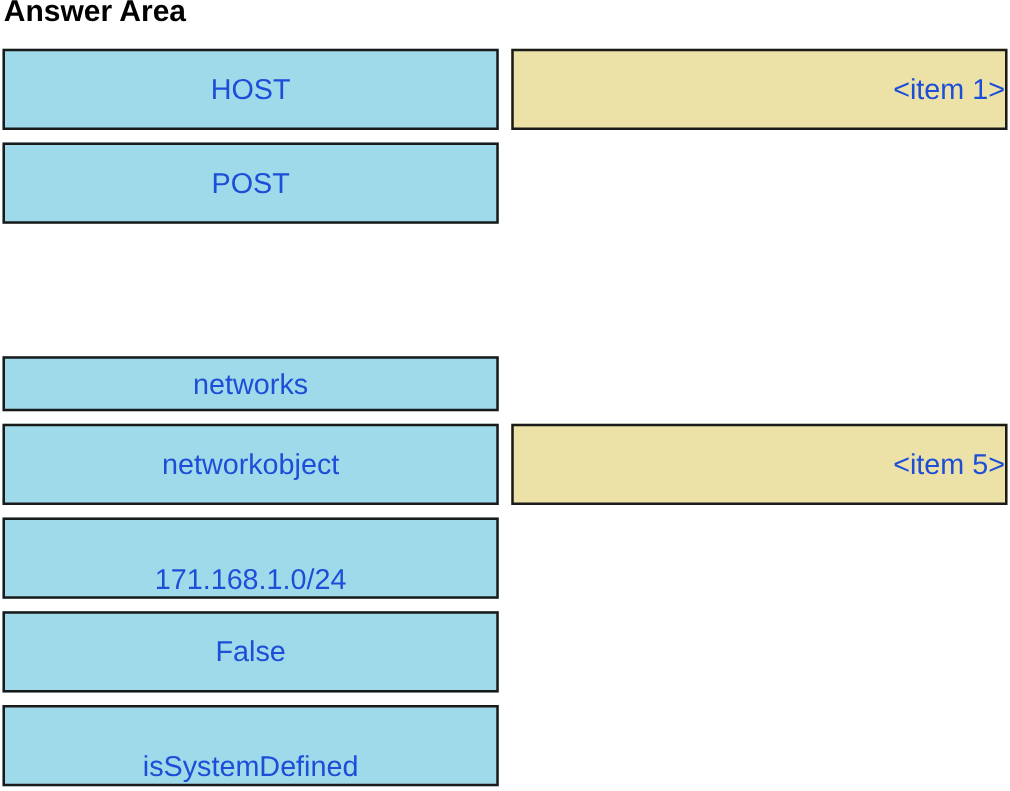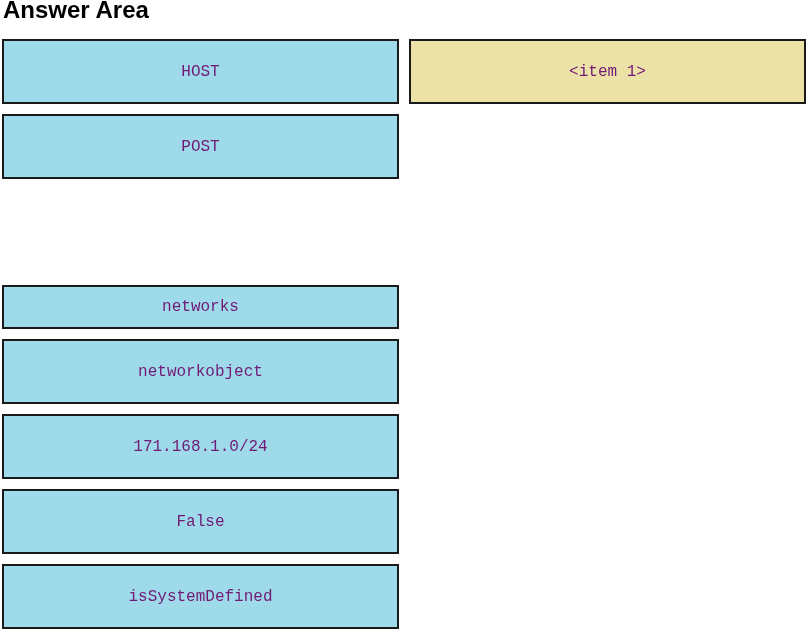--- a/index.html
+++ b/index.html
@@ -33,42 +33,42 @@
     grid-auto-rows: 65px;
     column-gap: 10px;
     row-gap: 10px;
   }
   .box {
     box-sizing: border-box;
     border: 2px solid #1a1a1a;
     display: flex;
     align-items: center;
     justify-content: center;
-    font-size: 16px;
-    color: #701a75;
+    font-size: 23px;
+    color: #1d4ed8;
     user-select: none;
     cursor: default;
-    font-family: Liberation Mono, monospace;
   }
   .source {
     background: var(--source-fill, #9fdaea);
     grid-column: 1;
   }
   .target {
     background: var(--target-fill, #ece2a8);
     grid-column: 2;
+    justify-content: flex-end;
   }
   .r1 { grid-row: 1; }
   .r2 { grid-row: 2; }
   .r3 { grid-row: 3; }
   .r4 { grid-row: 4; margin-top: 21px; }
   .r5 { grid-row: 5; }
-  .r6 { grid-row: 6; }
+  .r6 { grid-row: 6; align-items: flex-end; }
   .r7 { grid-row: 7; }
-  .r8 { grid-row: 8; }
+  .r8 { grid-row: 8; align-items: flex-end; }
 </style>
 </head>
 <body>
 
 <div id="screen">
 
   <div class="page-title">Answer Area</div>
 
   <div class="answer-grid">
 
@@ -90,15 +90,18 @@
     <div class="box source r7">
       <span>False</span>
     </div>
     <div class="box source r8">
       <span>isSystemDefined</span>
     </div>
 
     <div class="box target r1">
       <span>&lt;item 1&gt;</span>
     </div>
+    <div class="box target r5">
+      <span>&lt;item 5&gt;</span>
+    </div>
 
   </div>
 </div>
 
 </body></html>

